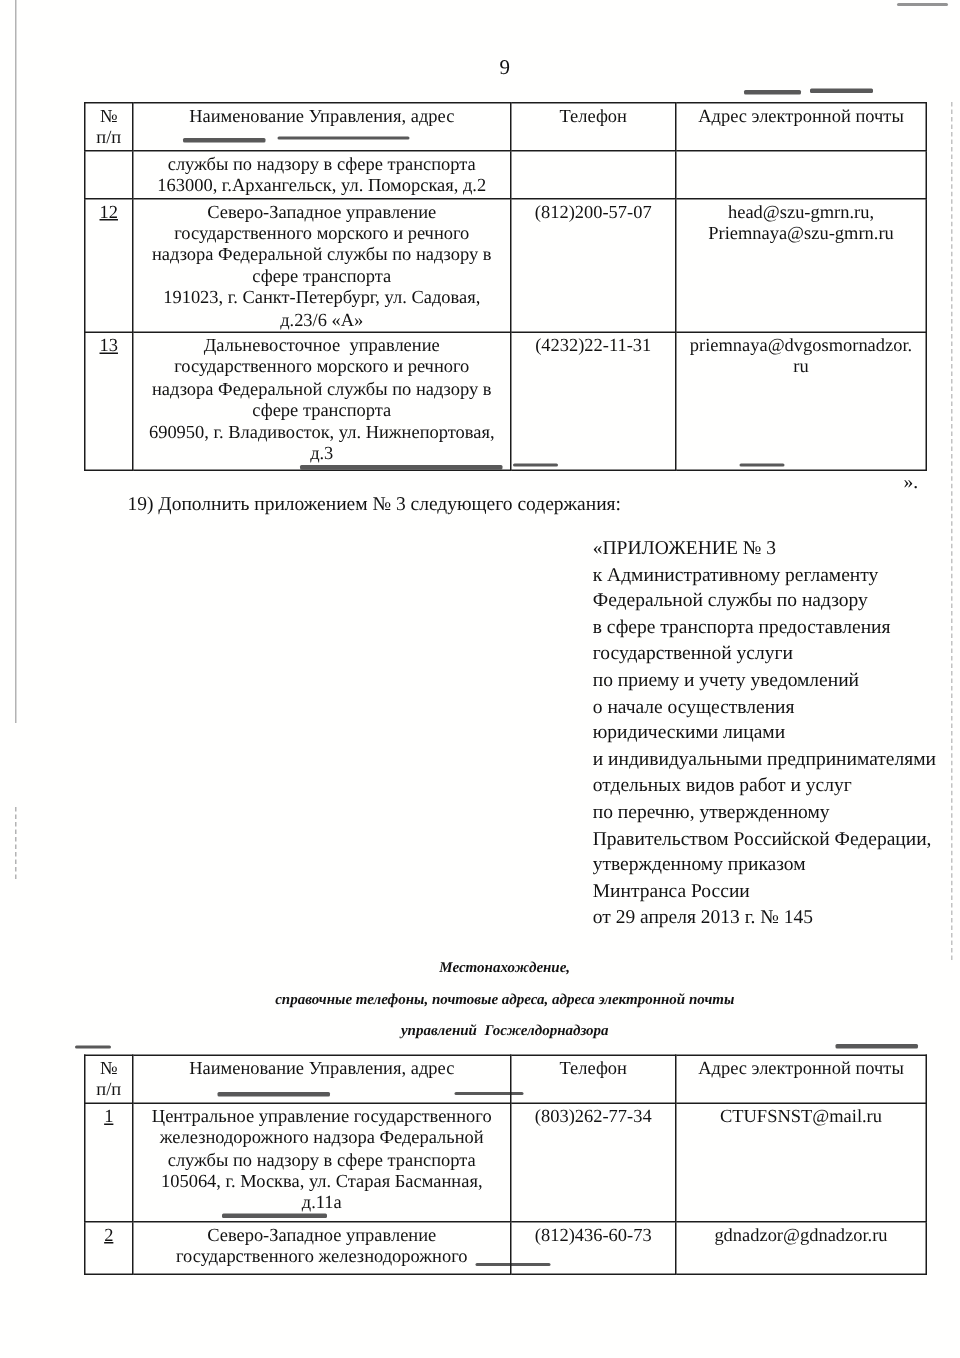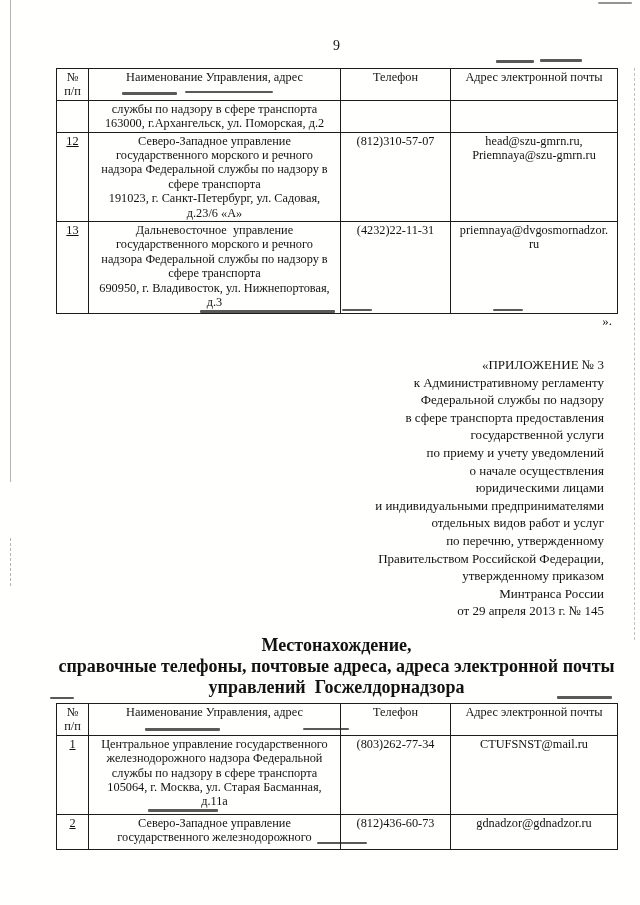--- a/index.html
+++ b/index.html
@@ -52,27 +52,27 @@
   th.c-head { white-space:pre; }
   .closing-mark {
     position:absolute; top:313px; left:56px; width:556px;
     text-align:right; font-size:13px;
   }
   .para {
     position:absolute; top:328px; left:56px; width:556px;
     text-indent:29px; font-size:13px;
   }
   .appendix {
-    position:absolute; top:356px; right:36px;
-    text-align:right; white-space:pre; font-size:13px; line-height:17.6px;
+    position:absolute; top:356px; right:16px;
+    text-align:left; white-space:pre; font-size:13px; line-height:17.6px;
   }
   .heading {
     position:absolute; top:635px; left:56px; width:561px;
     text-align:center; font-weight:bold; white-space:pre;
-    font-size:18px; line-height:21px;
+    font-size:10px; line-height:21px;font-style:italic;
   }
 </style>
 </head>
 <body>
 
 <div class="page">
 
   <div class="edge-line-left"></div>
   <div class="edge-line-left-dash"></div>
   <div class="edge-line-right"></div>
@@ -116,41 +116,42 @@
       <td></td>
     </tr>
     <tr style="height:85px;">
       <td class="c-num">12</td>
       <td>Северо-Западное управление
 государственного морского и речного
 надзора Федеральной службы по надзору в
 сфере транспорта
 191023, г. Санкт-Петербург, ул. Садовая,
 д.23/6 «А»</td>
-      <td>(812)310-57-07</td>
+      <td>(812)200-57-07</td>
       <td>head@szu-gmrn.ru,
 Priemnaya@szu-gmrn.ru</td>
     </tr>
     <tr style="height:92px;padding-left:34px;">
       <td class="c-num">13</td>
       <td>Дальневосточное  управление
 государственного морского и речного
 надзора Федеральной службы по надзору в
 сфере транспорта
 690950, г. Владивосток, ул. Нижнепортовая,
 д.3</td>
       <td>(4232)22-11-31</td>
       <td>priemnaya@dvgosmornadzor.
 ru</td>
     </tr>
   </tbody>
     </table>
 
   <div class="closing-mark">».</div>
 
+  <div class="para">19) Дополнить приложением № 3 следующего содержания:</div>
 
   <div class="appendix">«ПРИЛОЖЕНИЕ № 3
 к Административному регламенту
 Федеральной службы по надзору
 в сфере транспорта предоставления
 государственной услуги
 по приему и учету уведомлений
 о начале осуществления
 юридическими лицами
 и индивидуальными предпринимателями

